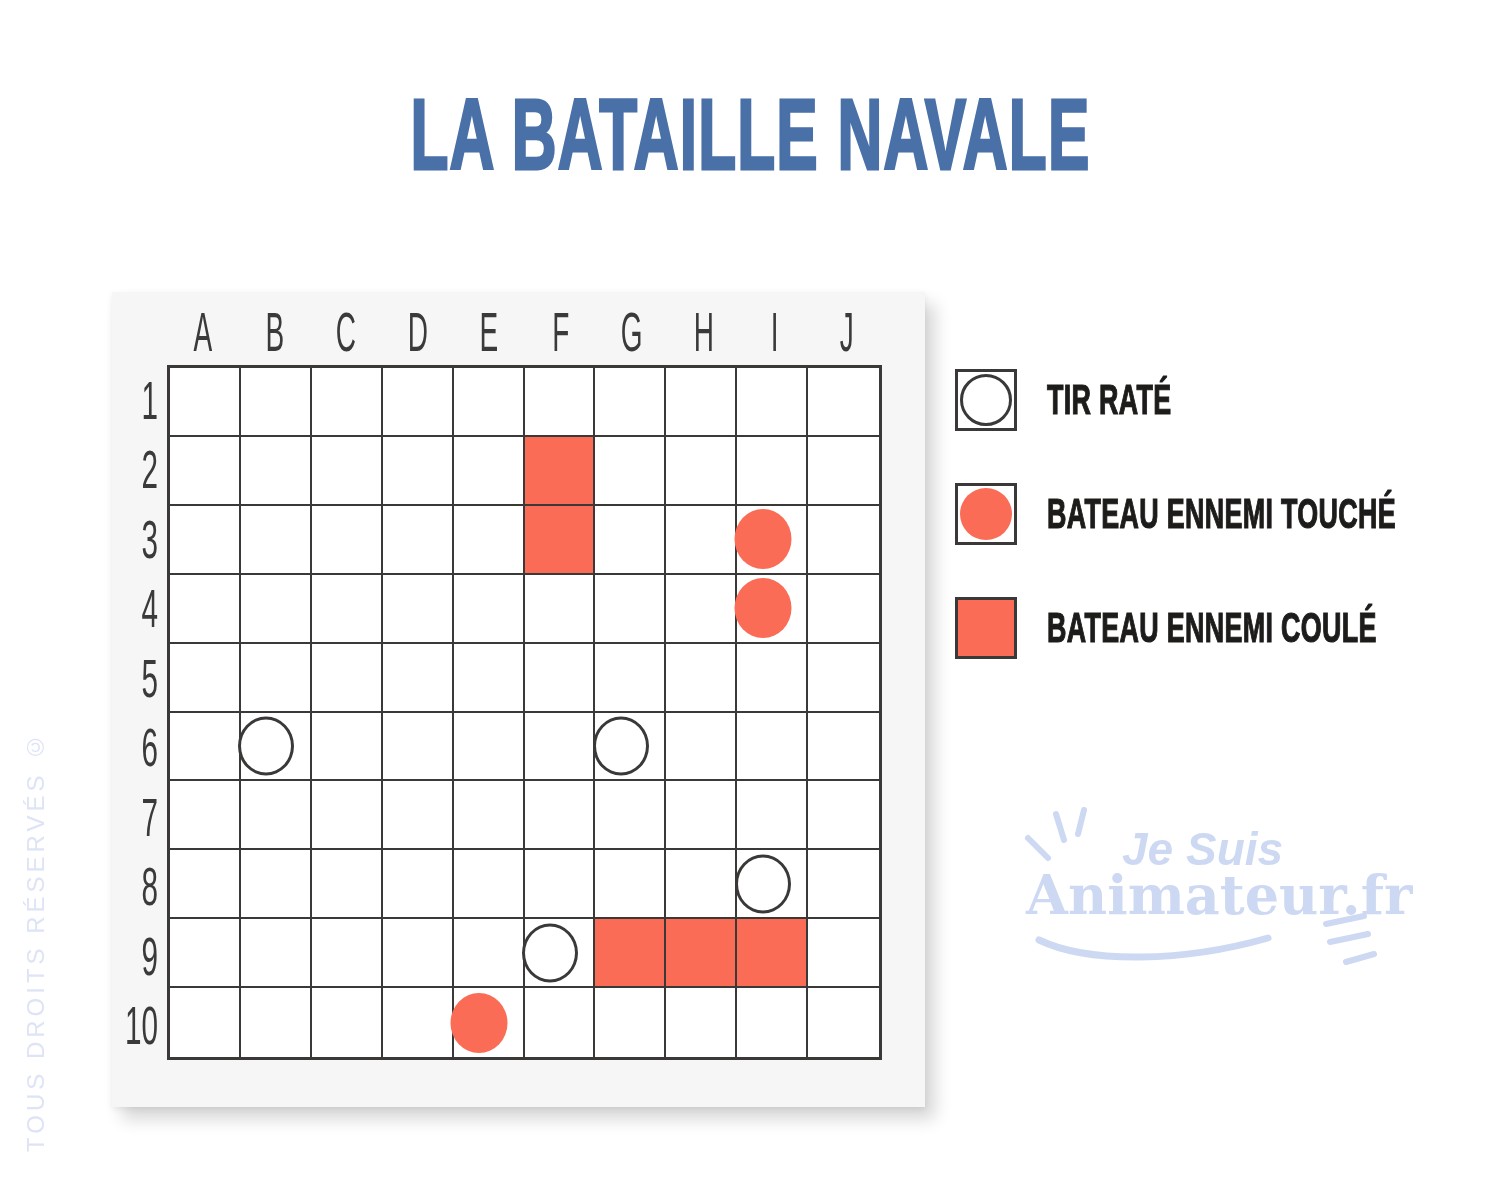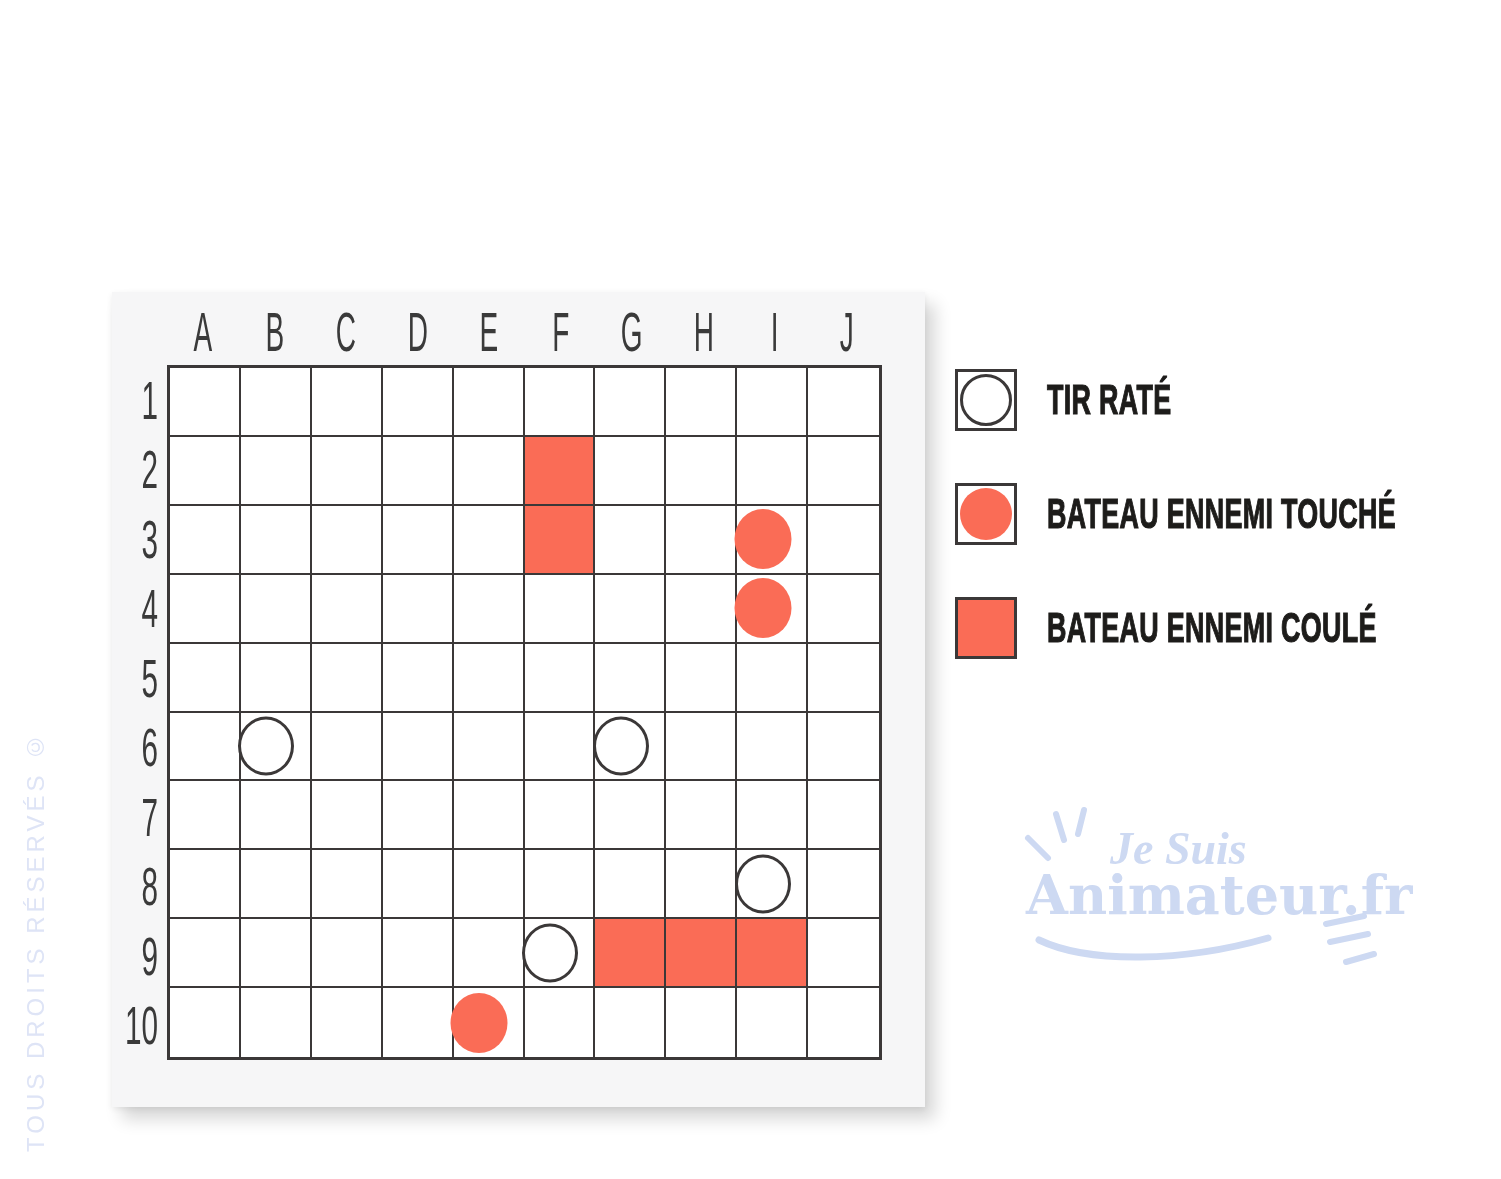--- a/index.html
+++ b/index.html
@@ -70,39 +70,42 @@
                   background:var(--coral);}
   .sym-sunk{background:var(--coral);}
   .legend-label{margin-left:30px;white-space:nowrap;display:inline-block;
                 transform:scaleX(.64);transform-origin:left center;
                 font-size:42px;font-weight:700;letter-spacing:.5px;
                 color:var(--legend-text);-webkit-text-stroke:1.2px var(--legend-text);}
 
   
   .watermark{position:absolute;left:1022px;top:806px;width:345px;height:180px;
              color:var(--wm);}
-  .wm-line1{position:absolute;left:88px;top:20px;white-space:nowrap;
-            font-family:Liberation Serif, serif;font-style:italic;font-weight:700;
+  .wm-line1{position:absolute;left:100px;top:20px;white-space:nowrap;
+            font-family:Liberation Sans, sans-serif;font-style:italic;font-weight:700;
             font-size:46px;line-height:1;}
   .wm-line2{position:absolute;left:4px;top:62px;white-space:nowrap;
             font-family:"DejaVu Serif",serif;font-weight:700;
             font-size:54px;line-height:1;}
   .wm-svg{position:absolute;overflow:visible;}
 
   
   .copyright{position:absolute;left:22px;top:842px;height:310px;
              writing-mode:vertical-rl;transform:rotate(180deg);
              font-size:24px;letter-spacing:4px;color:var(--copy);
              white-space:nowrap;}
 </style>
 </head>
 <body>
 
 <div class="page">
 
+  <div class="title-wrap">
+    <span class="title">LA BATAILLE NAVALE</span>
+  </div>
 
   <div class="board-card">
     <div class="col-headers">
         <div class="col-h hand">A</div>
         <div class="col-h hand">B</div>
         <div class="col-h hand">C</div>
         <div class="col-h hand">D</div>
         <div class="col-h hand">E</div>
         <div class="col-h hand">F</div>
         <div class="col-h hand">G</div>

